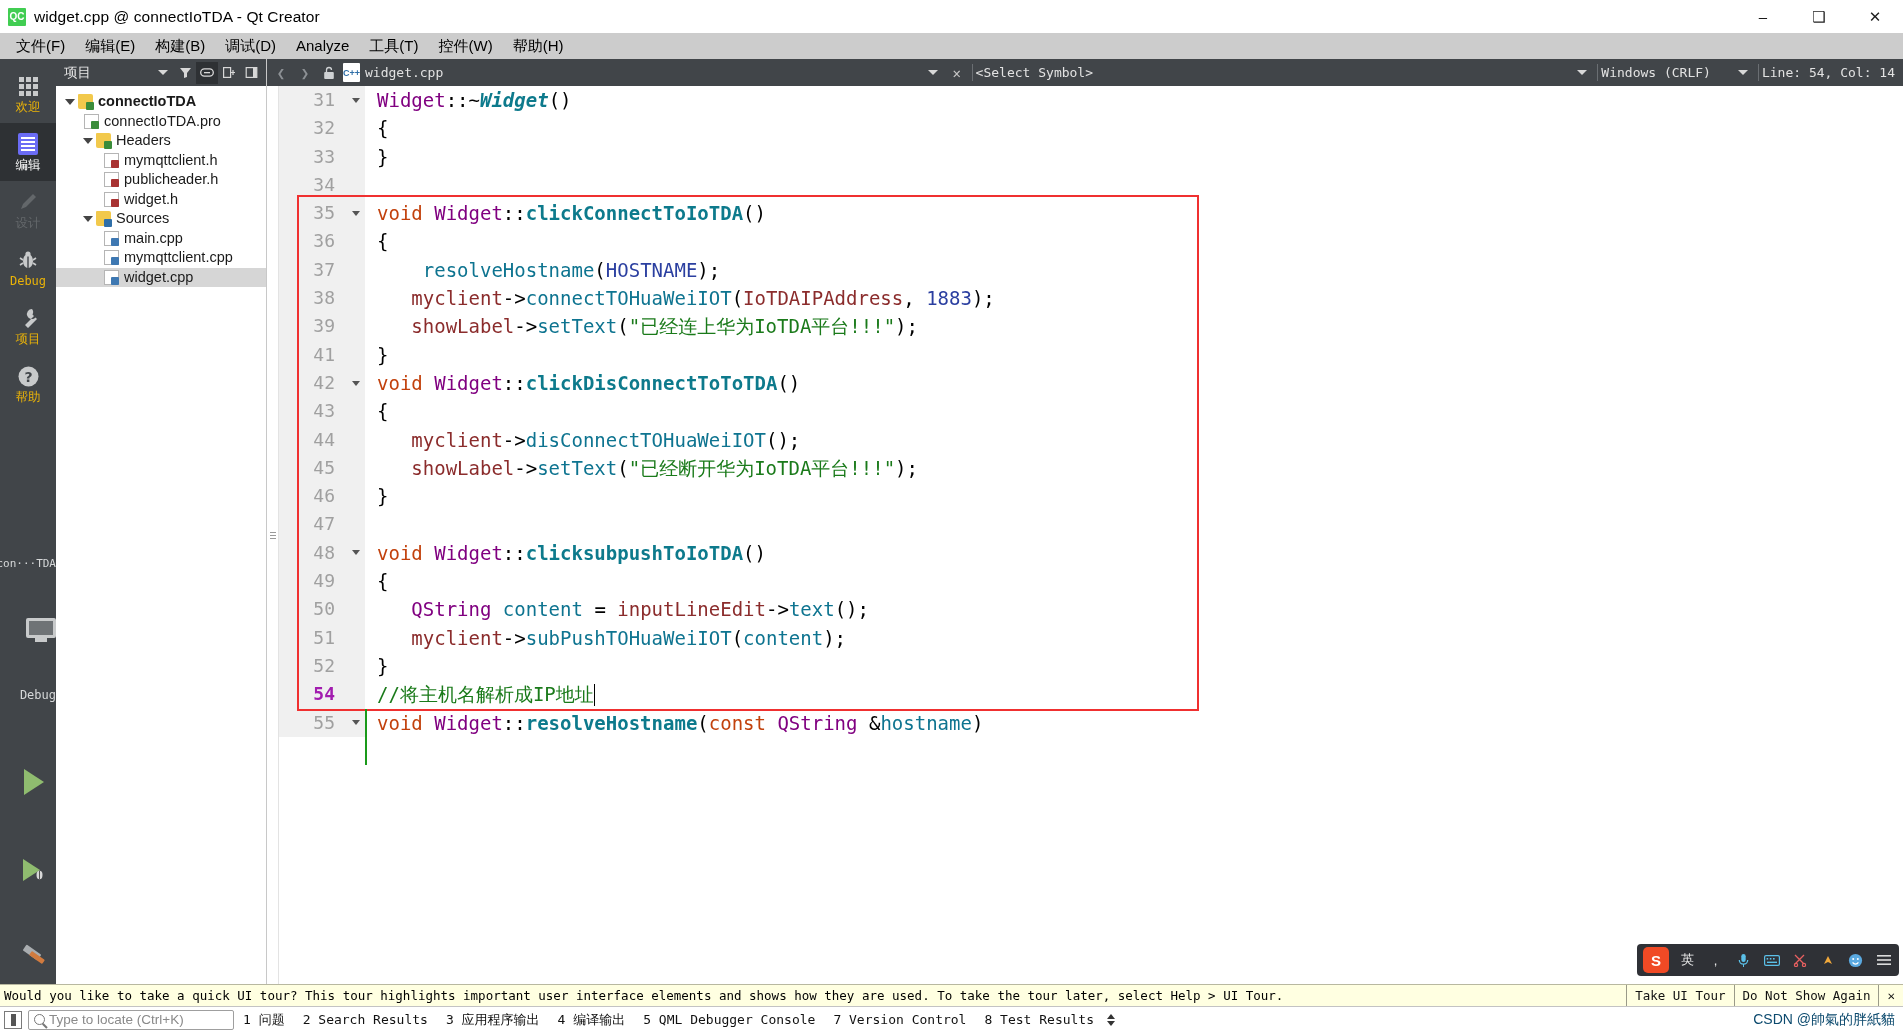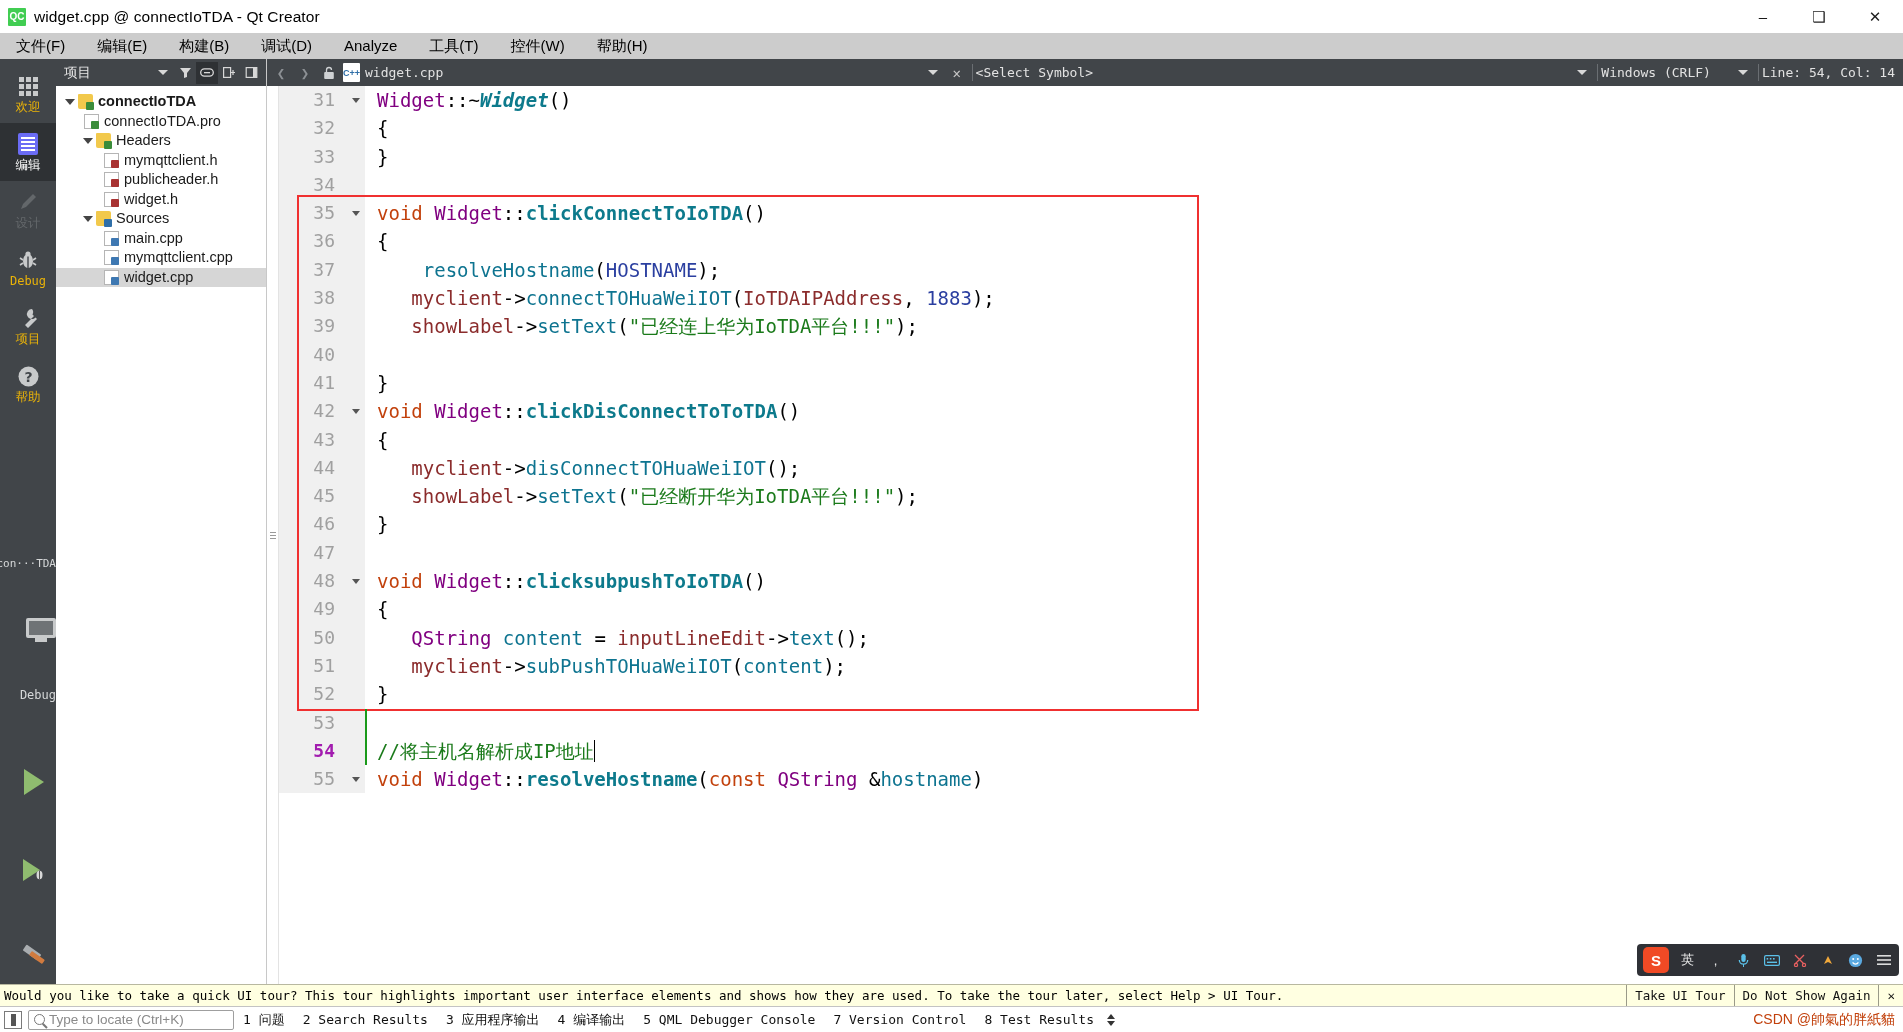--- a/index.html
+++ b/index.html
@@ -26,21 +26,21 @@
   .title-text { font-size: 15.5px; color: #000000; letter-spacing: 0.1px; }
   .win-buttons { margin-left: auto; display: flex; height: 33px; }
   .win-btn {
     width: 56px; height: 33px; display: flex; align-items: center; justify-content: center;
     font-size: 15px; color: #1a1a1a;
   }
 
   
   .menubar {
     height: 26px; flex: 0 0 26px; background: #cccccc;
-    display: flex; align-items: center; padding-left: 6px; gap: 12px;
+    display: flex; align-items: center; padding-left: 6px;
   }
   .menu-item {
     font-size: 15px; color: #000; padding: 2px 10px 3px 10px; line-height: 18px;
     white-space: nowrap;
   }
 
   
   .body-row { flex: 1 1 auto; display: flex; min-height: 0; }
 
   
@@ -197,21 +197,21 @@
     width: 206px; height: 20px; border: 1px solid #9f9f9f; border-radius: 2px;
     display: flex; align-items: center; padding: 0 5px; gap: 4px; color: #8a8a8a;
     font-family: "Liberation Sans", sans-serif; font-size: 13.5px; background: #fff;
   }
   .mag { width: 11px; height: 11px; border: 1.6px solid #777; border-radius: 50%; position: relative; flex:0 0 11px;}
   .mag::after { content: ""; position: absolute; right: -4px; bottom: -3px; width: 6px; height: 1.6px; background: #777; transform: rotate(45deg); }
   .sb-item { padding: 0 9px; white-space: nowrap; }
   .sb-arrows { display:flex; flex-direction: column; gap: 2px; margin-left: 4px;}
   .sb-arrows .up { width:0;height:0;border-left:4px solid transparent;border-right:4px solid transparent;border-bottom:5px solid #333;}
   .sb-arrows .dn { width:0;height:0;border-left:4px solid transparent;border-right:4px solid transparent;border-top:5px solid #333;}
-  .csdn { margin-left: auto; padding-right: 8px; color: #c2410c; font-size: 14px; font-family: "Liberation Sans", sans-serif;}
+  .csdn { margin-left: auto; padding-right: 8px; color: #0c4a6e; font-size: 14px; font-family: "Liberation Sans", sans-serif;}
 </style>
 </head>
 <body>
 
 <div class="app">
 
   <div class="titlebar">
     <div class="title-icon">QC</div>
     <div class="title-text">widget.cpp @ connectIoTDA - Qt Creator</div>
     <div class="win-buttons">
@@ -452,34 +452,32 @@
 
           <div class="line"><div class="lnum">31</div><div class="fold"><div class="arrow"></div></div><div class="ltext"><span class="c-type">Widget</span><span class="c-op">::</span><span class="c-op">~</span><span class="c-funci">Widget</span><span class="c-plain">()</span></div></div>
             <div class="line"><div class="lnum">32</div><div class="fold"></div><div class="ltext"><span class="c-plain">{</span></div></div>
             <div class="line"><div class="lnum">33</div><div class="fold"></div><div class="ltext"><span class="c-plain">}</span></div></div>
             <div class="line"><div class="lnum">34</div><div class="fold"></div><div class="ltext"></div></div>
             <div class="line"><div class="lnum">35</div><div class="fold"><div class="arrow"></div></div><div class="ltext"><span class="c-kw">void </span><span class="c-type">Widget</span><span class="c-op">::</span><span class="c-func">clickConnectToIoTDA</span><span class="c-plain">()</span></div></div>
             <div class="line"><div class="lnum">36</div><div class="fold"></div><div class="ltext"><span class="c-plain">{</span></div></div>
             <div class="line"><div class="lnum">37</div><div class="fold"></div><div class="ltext"><span class="c-plain">    </span><span class="c-call">resolveHostname</span><span class="c-plain">(</span><span class="c-const">HOSTNAME</span><span class="c-plain">);</span></div></div>
             <div class="line"><div class="lnum">38</div><div class="fold"></div><div class="ltext"><span class="c-plain">   </span><span class="c-var">myclient</span><span class="c-op">-&gt;</span><span class="c-call">connectTOHuaWeiIOT</span><span class="c-plain">(</span><span class="c-var">IoTDAIPAddress</span><span class="c-plain">, </span><span class="c-const">1883</span><span class="c-plain">);</span></div></div>
             <div class="line"><div class="lnum">39</div><div class="fold"></div><div class="ltext"><span class="c-plain">   </span><span class="c-var">showLabel</span><span class="c-op">-&gt;</span><span class="c-call">setText</span><span class="c-plain">(</span><span class="c-str">"已经连上华为IoTDA平台!!!"</span><span class="c-plain">);</span></div></div>
-            <div class="line"><div class="lnum">40</div><div class="fold"></div><div class="ltext"></div></div>
             <div class="line"><div class="lnum">41</div><div class="fold"></div><div class="ltext"><span class="c-plain">}</span></div></div>
             <div class="line"><div class="lnum">42</div><div class="fold"><div class="arrow"></div></div><div class="ltext"><span class="c-kw">void </span><span class="c-type">Widget</span><span class="c-op">::</span><span class="c-func">clickDisConnectToToTDA</span><span class="c-plain">()</span></div></div>
             <div class="line"><div class="lnum">43</div><div class="fold"></div><div class="ltext"><span class="c-plain">{</span></div></div>
             <div class="line"><div class="lnum">44</div><div class="fold"></div><div class="ltext"><span class="c-plain">   </span><span class="c-var">myclient</span><span class="c-op">-&gt;</span><span class="c-call">disConnectTOHuaWeiIOT</span><span class="c-plain">();</span></div></div>
             <div class="line"><div class="lnum">45</div><div class="fold"></div><div class="ltext"><span class="c-plain">   </span><span class="c-var">showLabel</span><span class="c-op">-&gt;</span><span class="c-call">setText</span><span class="c-plain">(</span><span class="c-str">"已经断开华为IoTDA平台!!!"</span><span class="c-plain">);</span></div></div>
             <div class="line"><div class="lnum">46</div><div class="fold"></div><div class="ltext"><span class="c-plain">}</span></div></div>
             <div class="line"><div class="lnum">47</div><div class="fold"></div><div class="ltext"></div></div>
             <div class="line"><div class="lnum">48</div><div class="fold"><div class="arrow"></div></div><div class="ltext"><span class="c-kw">void </span><span class="c-type">Widget</span><span class="c-op">::</span><span class="c-func">clicksubpushToIoTDA</span><span class="c-plain">()</span></div></div>
             <div class="line"><div class="lnum">49</div><div class="fold"></div><div class="ltext"><span class="c-plain">{</span></div></div>
             <div class="line"><div class="lnum">50</div><div class="fold"></div><div class="ltext"><span class="c-plain">   </span><span class="c-type">QString</span><span class="c-plain"> </span><span class="c-call">content</span><span class="c-plain"> = </span><span class="c-var">inputLineEdit</span><span class="c-op">-&gt;</span><span class="c-call">text</span><span class="c-plain">();</span></div></div>
             <div class="line"><div class="lnum">51</div><div class="fold"></div><div class="ltext"><span class="c-plain">   </span><span class="c-var">myclient</span><span class="c-op">-&gt;</span><span class="c-call">subPushTOHuaWeiIOT</span><span class="c-plain">(</span><span class="c-call">content</span><span class="c-plain">);</span></div></div>
             <div class="line"><div class="lnum">52</div><div class="fold"></div><div class="ltext"><span class="c-plain">}</span></div></div>
-            <div class="line"><div class="lnum">53</div><div class="fold"></div><div class="ltext"></div></div>
             <div class="line cur"><div class="lnum">54</div><div class="fold"></div><div class="ltext"><span class="c-comment">//将主机名解析成IP地址</span><span class="text-caret"></span></div></div>
             <div class="line"><div class="lnum">55</div><div class="fold"><div class="arrow"></div></div><div class="ltext"><span class="c-kw">void </span><span class="c-type">Widget</span><span class="c-op">::</span><span class="c-func">resolveHostname</span><span class="c-plain">(</span><span class="c-kw">const </span><span class="c-type">QString</span><span class="c-op"> &amp;</span><span class="c-call">hostname</span><span class="c-plain">)</span></div></div>
             <div class="redbox" id="redbox" style="left: 18px; top: 109.2px; width: 902px; height: 515.4px; border-color: rgb(240, 48, 48);"></div>
         <div class="cursor-line-mark" style="left: 86px; top: 622.6px; height: 56.6px; background: rgb(26, 154, 26);"></div>
           </div>
       </div>
     </div>
   </div>
 
   <div class="ime">

